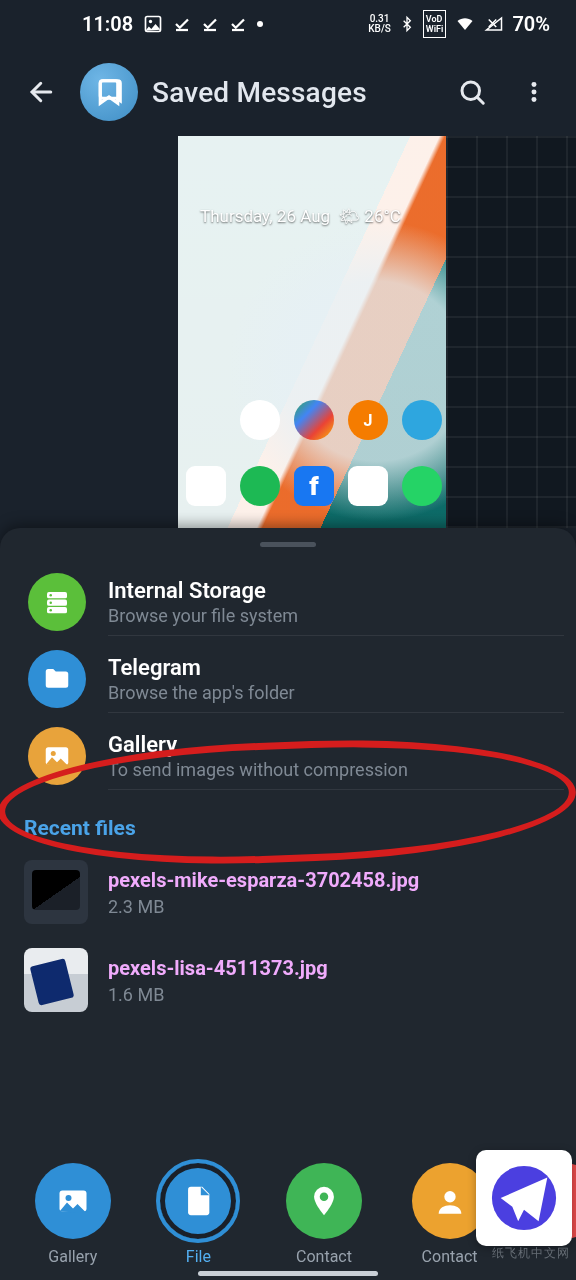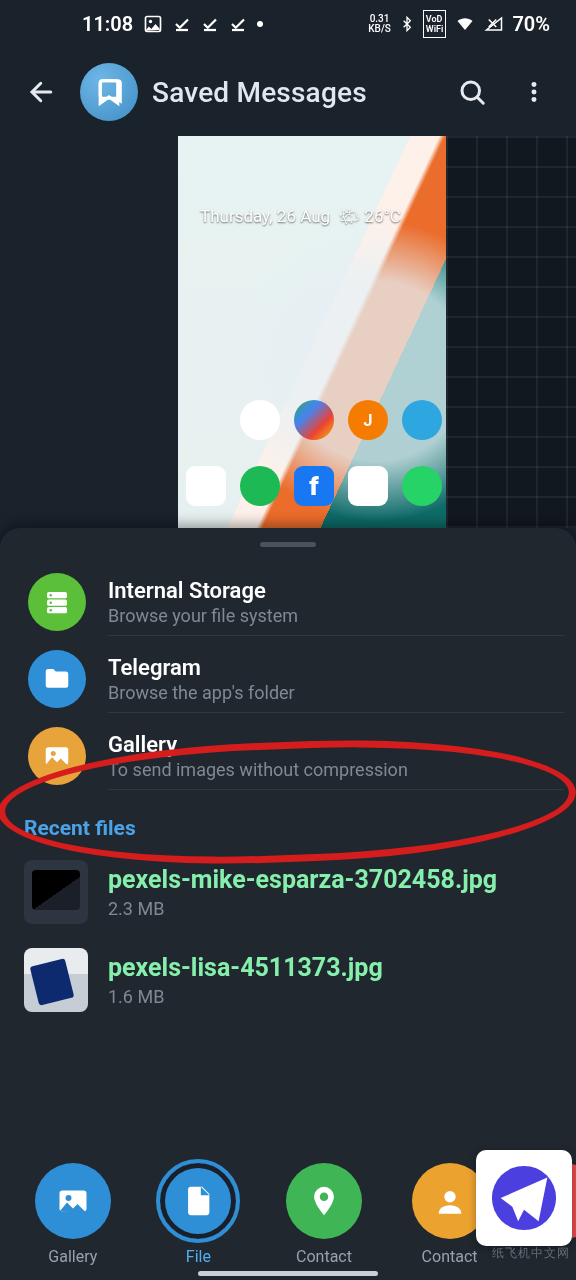--- a/index.html
+++ b/index.html
@@ -107,21 +107,21 @@
     background:linear-gradient(145deg,#000 0 55%, #1b2028 55%);
     border-radius:4px;
   }
   .thumb.money{
     background:linear-gradient(180deg,#e9ecef 0 40%, #c7cdd4 40%);
   }
   .thumb.money::after{
     content:""; position:absolute; left:10px; top:14px; width:36px; height:40px;
     background:#0e2a6e; border-radius:3px; transform:rotate(-14deg);
   }
-  .file-text .fname { font-size:25px; font-weight:700; color:#86efac; white-space:nowrap; overflow:hidden; text-overflow:ellipsis; max-width:420px; }
+  .file-text .fname { font-size:20px; font-weight:700; color:#f0abfc; white-space:nowrap; overflow:hidden; text-overflow:ellipsis; max-width:420px; }
   .file-text .fsize { font-size:18px; color:#7f8994; margin-top:4px; }
 
   
   .actionbar {
     position:absolute; left:0; right:0; bottom:0;
     padding: 8px 10px 14px;
     display:flex; justify-content:space-around; align-items:flex-end;
     background:linear-gradient(180deg, rgba(32,39,47,0) 0%, #20272f 30%);
   }
   .ab-item { display:flex; flex-direction:column; align-items:center; gap:8px; width:112px; }

